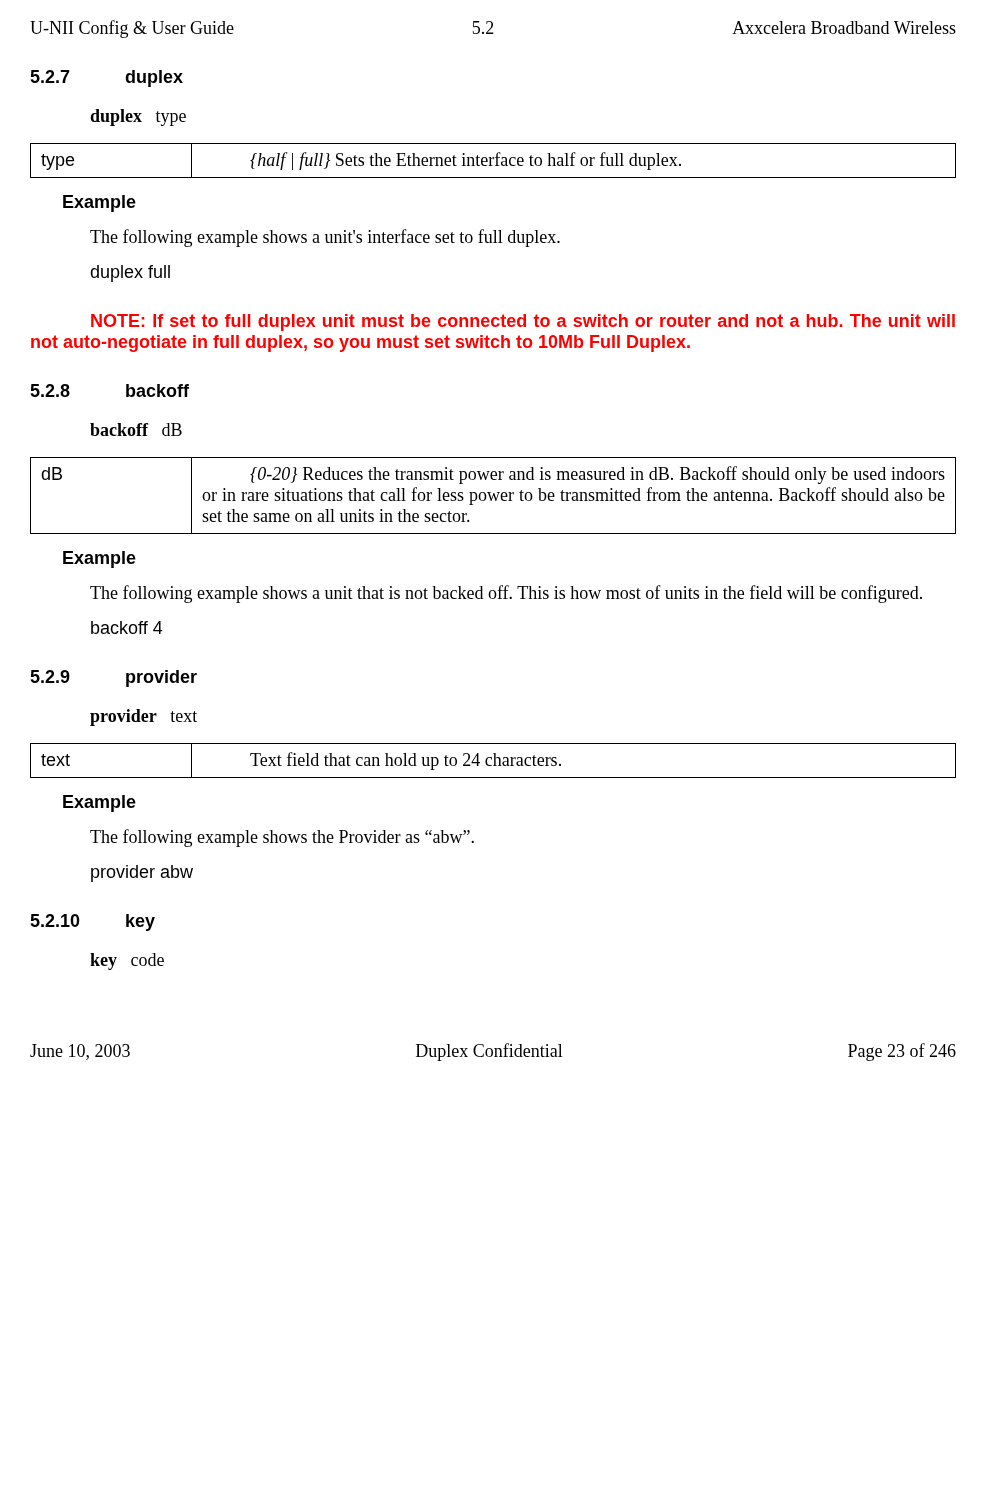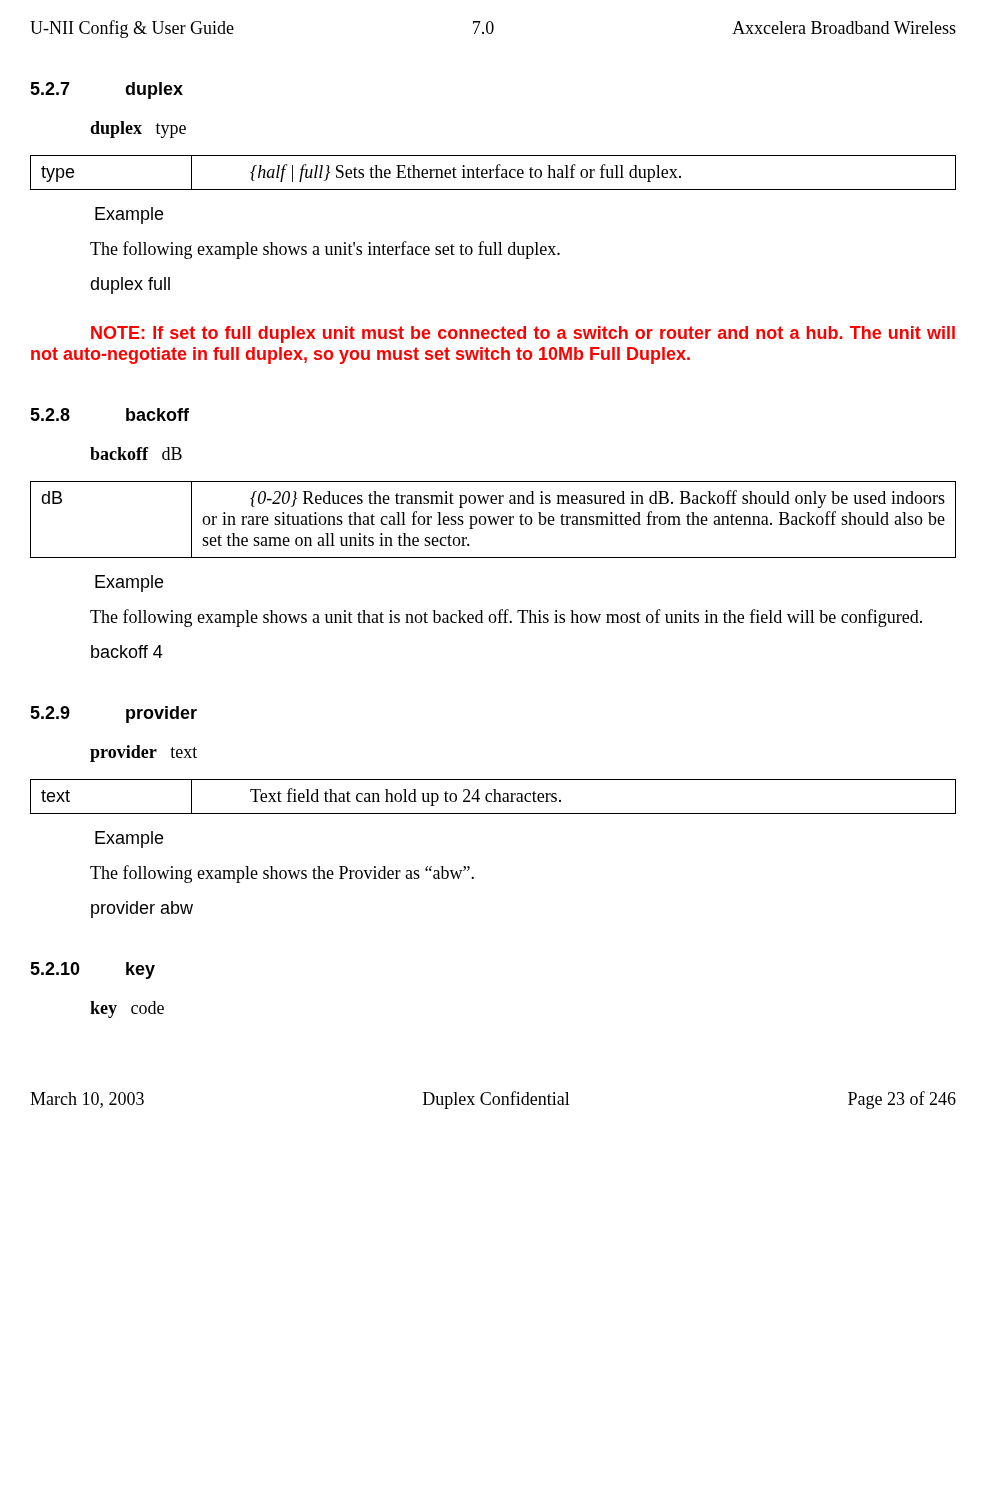--- a/index.html
+++ b/index.html
@@ -12,21 +12,21 @@
     width: 986px;
     box-sizing: border-box;
   }
   .header-row, .footer-row {
     display: flex;
     justify-content: space-between;
     font-size: 18px;
   }
   .header-row { margin-bottom: 28px; align-items: flex-end; }
   .footer-row { margin-top: 70px; }
-  .h-num { display:inline-block; width: 90px; margin-top: 12px; }
+  .h-num { display:inline-block; width: 90px; }
   .section-heading {
     font-family: Arial, Helvetica, sans-serif;
     font-weight: bold;
     font-size: 18px;
     margin: 18px 0 18px 0;
   }
   .syntax { margin: 16px 0 16px 60px; }
   .syntax .cmd { font-weight: bold; }
   .param-table {
     border-collapse: collapse;
@@ -41,22 +41,22 @@
   }
   .param-table td.key {
     width: 140px;
     font-family: Arial, Helvetica, sans-serif;
   }
   .param-table td.desc { text-align: justify; }
   .desc-lead { display:inline-block; width: 48px; }
   .ital { font-style: italic; }
   .example-label {
     font-family: Arial, Helvetica, sans-serif;
-    font-weight: normal;
-    margin: 14px 0 14px 64px;
+    font-weight: bold;
+    margin: 14px 0 14px 32px;
   }
   .body-text { margin: 14px 0; text-align: justify; }
   .body-text.first-indent { text-indent: 60px; }
   .cmd-line {
     font-family: Arial, Helvetica, sans-serif;
     font-weight: normal;
     margin: 14px 0 28px 60px;
   }
   .note {
     font-family: Arial, Helvetica, sans-serif;
@@ -65,21 +65,21 @@
     text-align: justify;
     margin: 14px 0 28px 0;
   }
   .note-lead { display:inline-block; width:60px; }
 </style>
 </head>
 <body>
 
 <div class="header-row">
   <span>U-NII Config &amp; User Guide</span>
-  <span>7.0</span>
+  <span>5.2</span>
   <span>Axxcelera Broadband Wireless</span>
 </div>
 
 <div class="section-heading">
   <span class="h-num">5.2.7</span>
   <span>duplex</span>
 </div>
 <div class="syntax">
   <span class="cmd">duplex</span>&nbsp;&nbsp;
   <span>type</span>
@@ -146,16 +146,16 @@
 <div class="section-heading">
   <span class="h-num">5.2.10</span>
   <span>key</span>
 </div>
 <div class="syntax">
   <span class="cmd">key</span>&nbsp;&nbsp;
   <span>code</span>
 </div>
 
 <div class="footer-row">
-  <span>March 10, 2003</span>
+  <span>June 10, 2003</span>
   <span>Duplex Confidential</span>
   <span>Page 23 of 246</span>
 </div>
 
 </body></html>

